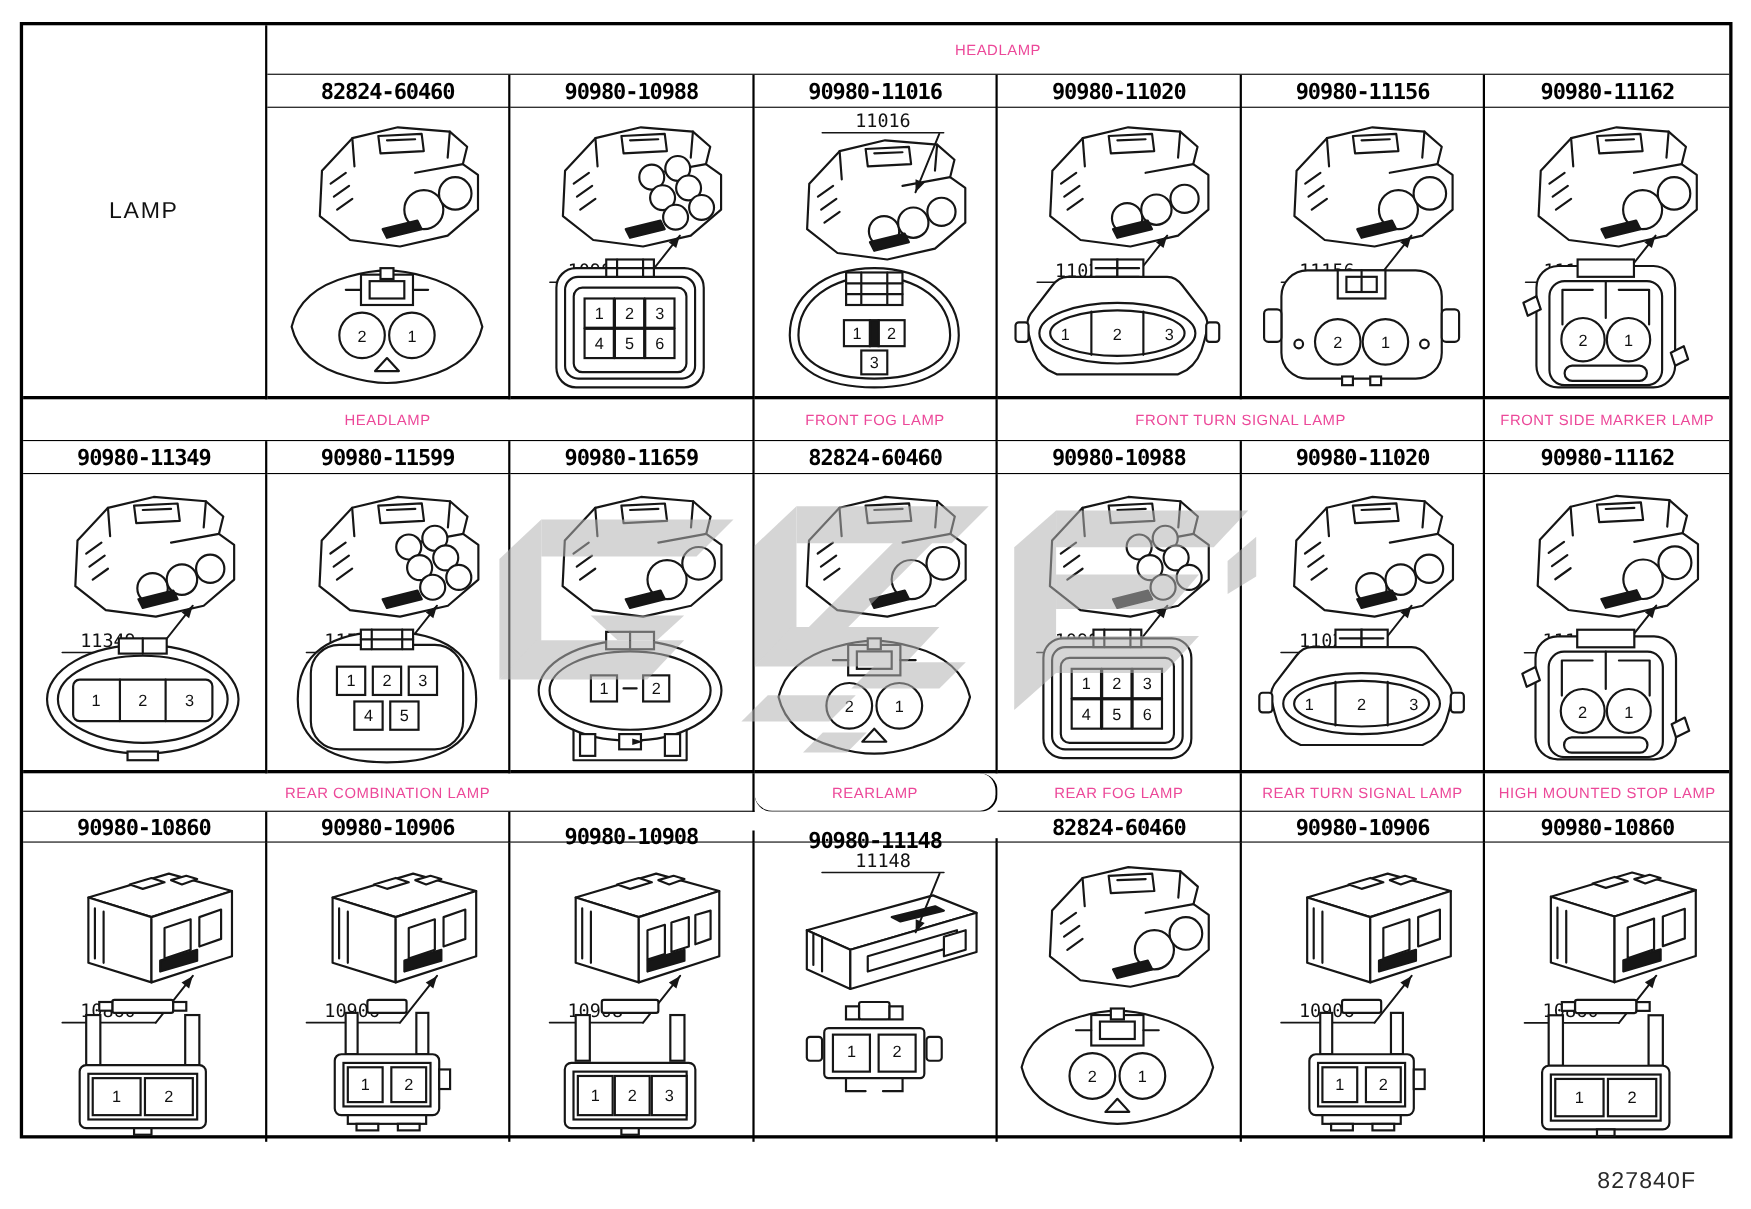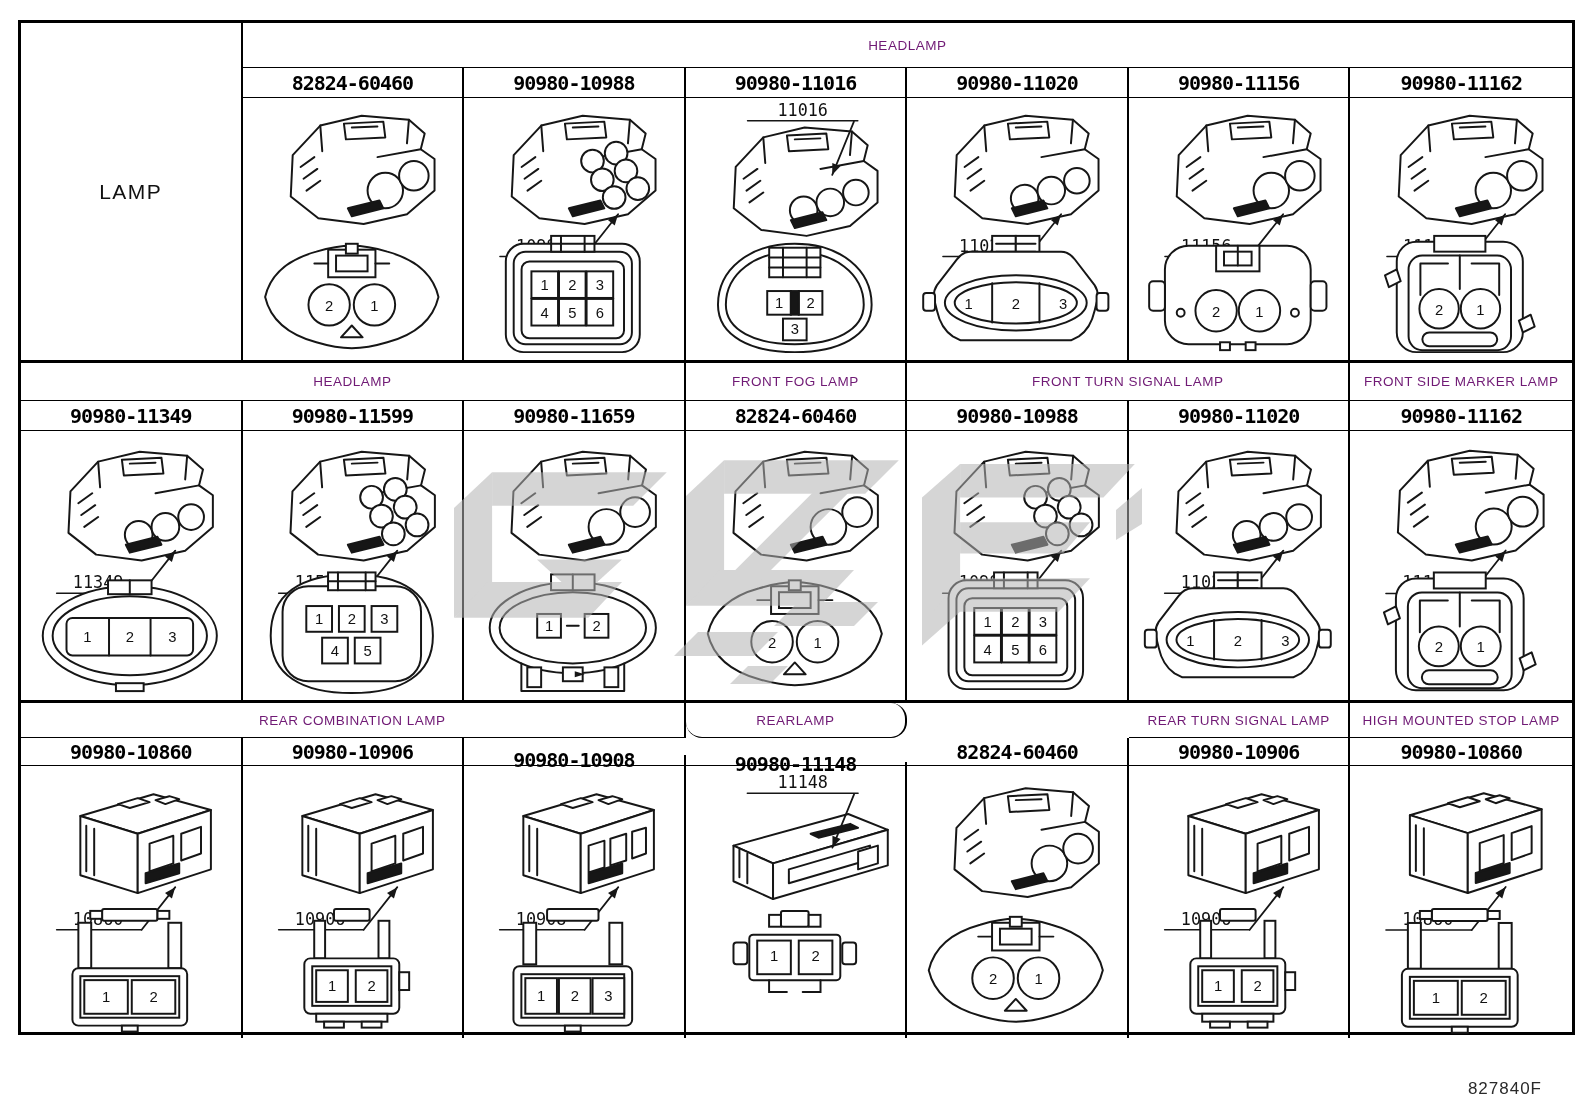--- a/index.html
+++ b/index.html
@@ -3,31 +3,31 @@
 <meta charset="utf-8">
 <style>
   html,body{margin:0;padding:0;background:#fff;width:1592px;height:1099px;overflow:hidden;
     font-family:"Liberation Sans",sans-serif;}
   #page{position:relative;width:1592px;height:1099px;background:#fff;}
   #tbl{position:absolute;left:18px;top:20px;width:1557px;height:1015px;box-sizing:border-box;
     border:3px solid #000;display:grid;grid-template-columns:repeat(7,1fr);
     grid-template-rows:45px 30px 265px 38px 30px 272px 35px 28px 272px;background:#fff;}
   .cell{box-sizing:border-box;position:relative;background:transparent;}
   .hdr{display:flex;align-items:center;justify-content:center;font-size:13.5px;
-    letter-spacing:.5px;color:#701a75;}
+    letter-spacing:.5px;color:#ec4899;}
   .part{display:flex;align-items:center;justify-content:center;
     font-family:"DejaVu Sans Mono",monospace;font-weight:700;font-size:20px;
     letter-spacing:-1px;color:#000;}
   .lamp{display:flex;align-items:center;justify-content:center;font-size:21px;
     letter-spacing:1.5px;color:#111;}
   .illus svg{position:absolute;left:0;top:0;width:100%;height:100%;display:block;}
   #wm{position:absolute;left:448px;top:452px;width:712px;height:252px;pointer-events:none;
     opacity:.55;z-index:5;}
-  #footer-code{position:absolute;top:1062px;right:50px;font-size:17px;letter-spacing:1px;
-    color:#2a2a2a;margin-top:17px;}
+  #footer-code{position:absolute;top:1062px;right:50px;font-size:21px;letter-spacing:1px;
+    color:#2a2a2a;}
 </style>
 </head>
 <body>
 
 <div id="page">
   <div id="tbl">
       <div class="cell lamp" style="grid-area: 1 / 1 / span 3 / span 1; border-right: 2px solid rgb(0, 0, 0); border-bottom: 3px solid rgb(0, 0, 0);">LAMP</div>
       <div class="cell hdr" style="grid-area: 1 / 2 / auto / span 6; border-right: none; border-bottom: 1px solid rgb(0, 0, 0);">HEADLAMP</div>
       <div class="cell part" style="grid-area: 2 / 2 / auto / span 1; border-right: 2px solid rgb(0, 0, 0); border-bottom: 1px solid rgb(0, 0, 0);">82824-60460</div>
       <div class="cell illus" style="grid-area: 3 / 2 / auto / span 1; border-right: 2px solid rgb(0, 0, 0); border-bottom: 3px solid rgb(0, 0, 0);">
@@ -488,20 +488,21 @@
             <circle cx="89" cy="74" r="20" fill="#fff" stroke="#161616" stroke-width="2"></circle>
             <circle cx="131" cy="74" r="20" fill="#fff" stroke="#161616" stroke-width="2"></circle>
             <rect x="72" y="98" width="76" height="14" rx="7" fill="#fff" stroke="#161616" stroke-width="2"></rect>
             <text x="89" y="80" text-anchor="middle" font-size="15" fill="#111" font-family="&quot;Liberation Sans&quot;,sans-serif">2</text>
             <text x="131" y="80" text-anchor="middle" font-size="15" fill="#111" font-family="&quot;Liberation Sans&quot;,sans-serif">1</text>
           </g>
         </svg>
       </div>
       <div class="cell hdr" style="grid-area: 7 / 1 / auto / span 3; border-right: 2px solid rgb(0, 0, 0); border-bottom: 1px solid rgb(0, 0, 0);">REAR COMBINATION LAMP</div>
       <div class="cell hdr" style="grid-area: 7 / 4 / auto / span 1; border-right: 2px solid rgb(0, 0, 0); border-bottom: 1px solid rgb(0, 0, 0); border-radius: 16px;">REARLAMP</div>
+      <div class="cell hdr" style="grid-area: 7 / 5 / auto / span 1; border-right: 2px solid rgb(0, 0, 0); border-bottom: 1px solid rgb(0, 0, 0);">REAR FOG LAMP</div>
       <div class="cell hdr" style="grid-area: 7 / 6 / auto / span 1; border-right: 2px solid rgb(0, 0, 0); border-bottom: 1px solid rgb(0, 0, 0);">REAR TURN SIGNAL LAMP</div>
       <div class="cell hdr" style="grid-area: 7 / 7 / auto / span 1; border-right: none; border-bottom: 1px solid rgb(0, 0, 0);">HIGH MOUNTED STOP LAMP</div>
       <div class="cell part" style="grid-area: 8 / 1 / auto / span 1; border-right: 2px solid rgb(0, 0, 0); border-bottom: 1px solid rgb(0, 0, 0);">90980-10860</div>
       <div class="cell illus" style="grid-area: 9 / 1 / auto / span 1; border-right: 2px solid rgb(0, 0, 0); border-bottom: none;">
         <svg viewBox="0 0 222 266" preserveAspectRatio="xMidYMid meet">
           <g transform="translate(14,6)">
             <path d="M46 40 L120 18 L178 34 L104 58 Z" fill="#fff" stroke="#161616" stroke-width="2" stroke-linejoin="round" stroke-linecap="round"></path>
             <path d="M46 40 L104 58 L104 118 L46 100 Z" fill="#fff" stroke="#161616" stroke-width="2" stroke-linejoin="round" stroke-linecap="round"></path>
             <path d="M104 58 L178 34 L178 94 L104 118 Z" fill="#fff" stroke="#161616" stroke-width="2" stroke-linejoin="round" stroke-linecap="round"></path>
             <path d="M84 28 L104 22 L116 26 L96 32 Z" fill="#fff" stroke="#161616" stroke-width="2" stroke-linejoin="round" stroke-linecap="round"></path>

